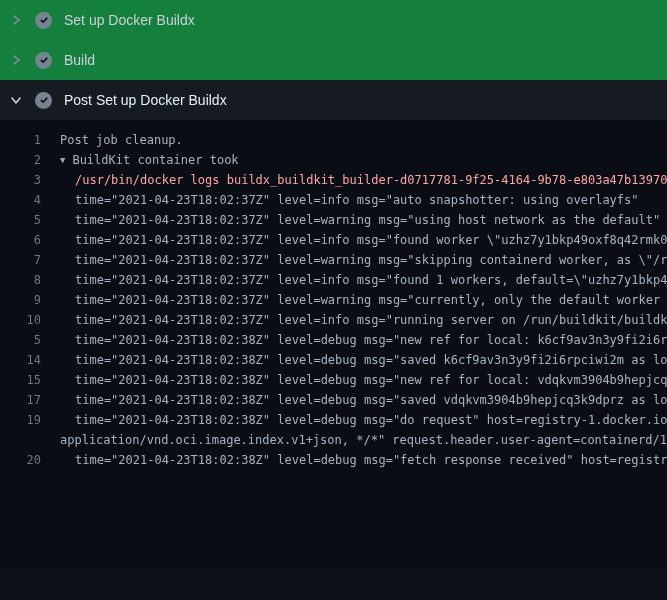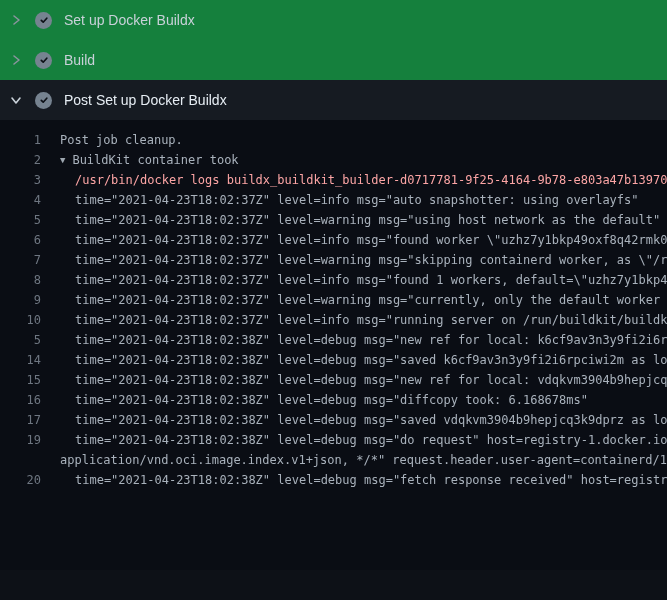--- a/index.html
+++ b/index.html
@@ -156,24 +156,20 @@
   <div class="row t1">
     <span class="ln">14</span>
     <span class="lt">time="2021-04-23T18:02:38Z" level=debug msg="saved k6cf9av3n3y9fi2i6rpciwi2m as loca</span>
   </div>
 
   <div class="row t1">
     <span class="ln">15</span>
     <span class="lt">time="2021-04-23T18:02:38Z" level=debug msg="new ref for local: vdqkvm3904b9hepjcq3k</span>
   </div>
 
-  <div class="row t1">
-    <span class="ln">16</span>
-    <span class="lt">time="2021-04-23T18:02:38Z" level=debug msg="diffcopy took: 6.168678ms"</span>
-  </div>
 
   <div class="row t1">
     <span class="ln">17</span>
     <span class="lt">time="2021-04-23T18:02:38Z" level=debug msg="saved vdqkvm3904b9hepjcq3k9dprz as loca</span>
   </div>
 
 
   <div class="row t1">
     <span class="ln">19</span>
     <span class="lt">time="2021-04-23T18:02:38Z" level=debug msg="do request" host=registry-1.docker.io r</span>

